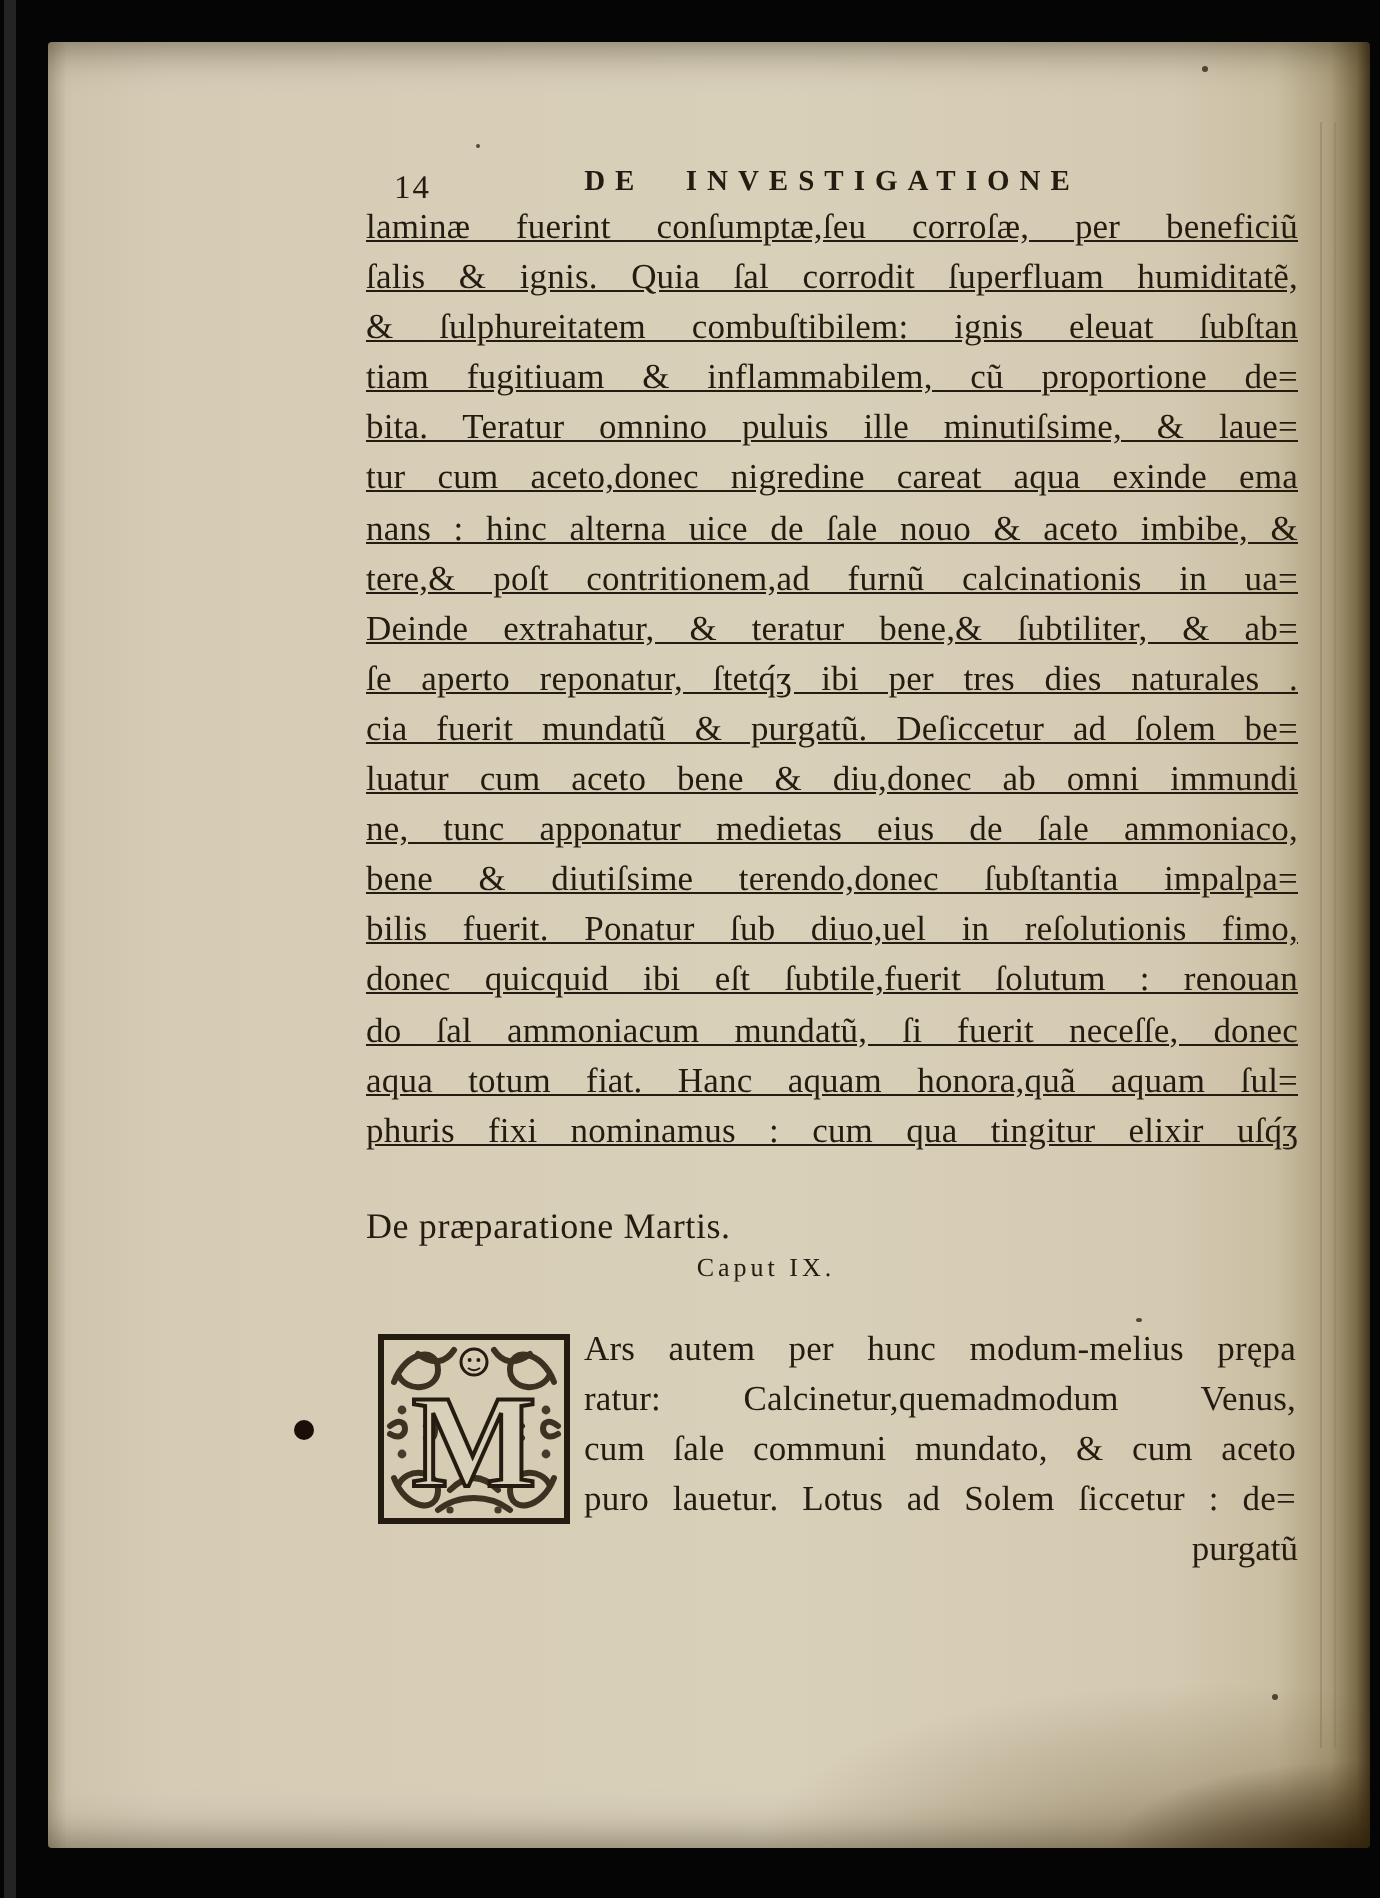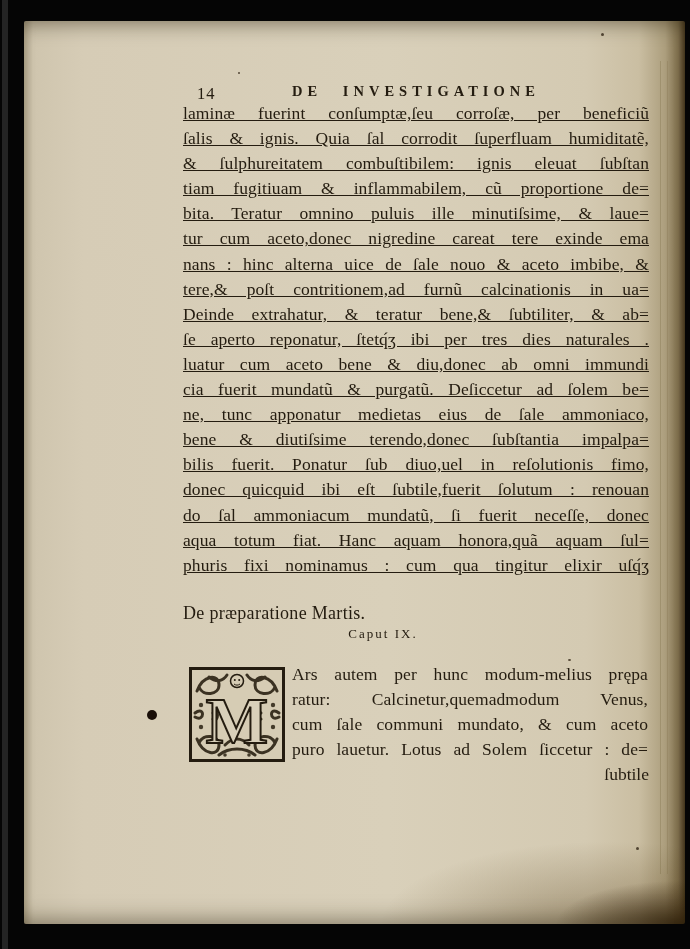--- a/index.html
+++ b/index.html
@@ -43,27 +43,27 @@
   <div class="content">
     <div class="pagenum">14</div>
     <div class="runhead">DE INVESTIGATIONE</div>
 
     <div class="para1">
       <div class="line">laminæ fuerint conſumptæ,ſeu corroſæ, per beneficiũ</div>
       <div class="line">ſalis &amp; ignis. Quia ſal corrodit ſuperfluam humiditatẽ,</div>
       <div class="line">&amp; ſulphureitatem combuſtibilem: ignis eleuat ſubſtan</div>
       <div class="line">tiam fugitiuam &amp; inflammabilem, cũ proportione de=</div>
       <div class="line">bita. Teratur omnino puluis ille minutiſsime, &amp; laue=</div>
-      <div class="line">tur cum aceto,donec nigredine careat tere exinde ema</div>
+      <div class="line">tur cum aceto,donec nigredine careat aqua exinde ema</div>
       <div class="line">nans : hinc alterna uice de ſale nouo &amp; aceto imbibe, &amp;</div>
       <div class="line">tere,&amp; poſt contritionem,ad furnũ calcinationis in ua=</div>
       <div class="line">Deinde extrahatur, &amp; teratur bene,&amp; ſubtiliter, &amp; ab=</div>
       <div class="line">ſe aperto reponatur, ſtetq́ʒ ibi per tres dies naturales .</div>
+      <div class="line">cia fuerit mundatũ &amp; purgatũ. Deſiccetur ad ſolem be=</div>
       <div class="line">luatur cum aceto bene &amp; diu,donec ab omni immundi</div>
-      <div class="line">cia fuerit mundatũ &amp; purgatũ. Deſiccetur ad ſolem be=</div>
       <div class="line">ne, tunc apponatur medietas eius de ſale ammoniaco,</div>
       <div class="line">bene &amp; diutiſsime terendo,donec ſubſtantia impalpa=</div>
       <div class="line">bilis fuerit. Ponatur ſub diuo,uel in reſolutionis fimo,</div>
       <div class="line">donec quicquid ibi eſt ſubtile,fuerit ſolutum : renouan</div>
       <div class="line">do ſal ammoniacum mundatũ, ſi fuerit neceſſe, donec</div>
       <div class="line">aqua totum fiat. Hanc aquam honora,quã aquam ſul=</div>
       <div class="line">phuris fixi nominamus : cum qua tingitur elixir uſq́ʒ</div>
     </div>
 
     <div class="heading">De præparatione Martis.</div>
@@ -104,20 +104,20 @@
       </svg>
     </div>
 
     <div class="para2">
       <div class="line">Ars autem per hunc modum-melius prępa</div>
       <div class="line">ratur: Calcinetur,quemadmodum Venus,</div>
       <div class="line">cum ſale communi mundato, &amp; cum aceto</div>
       <div class="line">puro lauetur. Lotus ad Solem ſiccetur : de=</div>
     </div>
 
-    <div class="catchword">ſubtile</div>
+    <div class="catchword">purgatũ</div>
 
     <div class="speck" style="left:601px;top:33px;width:3px;height:3px;"></div>
     <div class="speck" style="left:568px;top:659px;width:3px;height:2px;"></div>
     <div class="speck" style="left:636px;top:847px;width:3px;height:3px;"></div>
     <div class="speck" style="left:238px;top:72px;width:2px;height:2px;"></div>
   </div>
 </div>
 
 </body></html>

